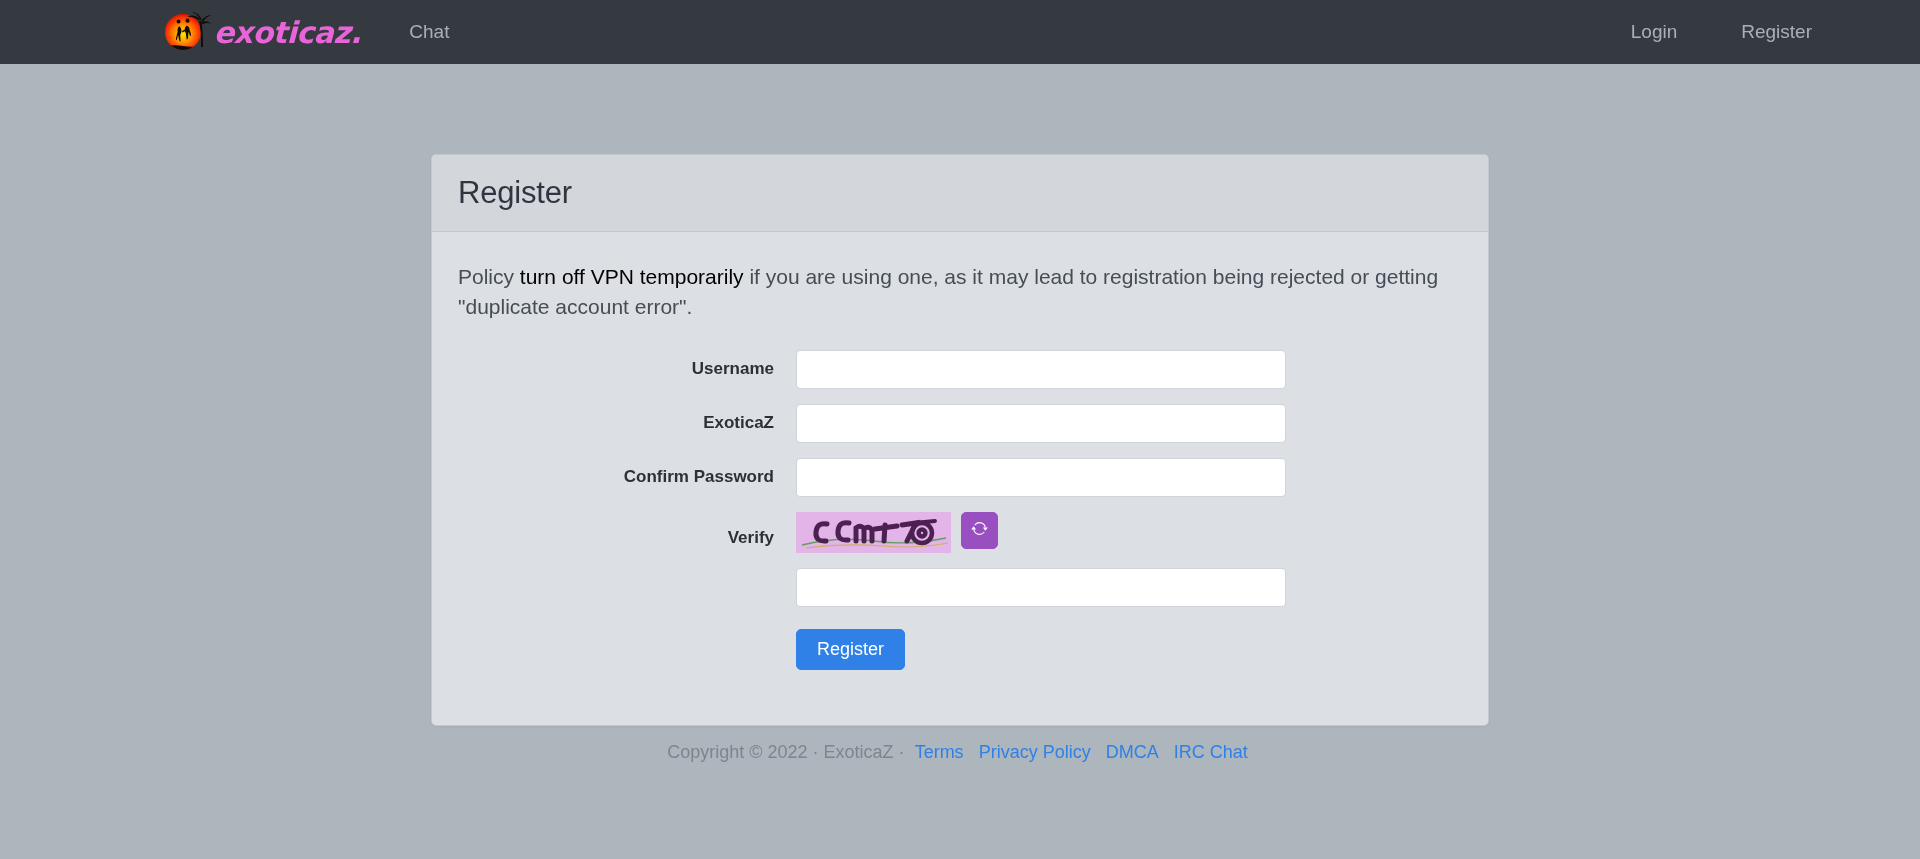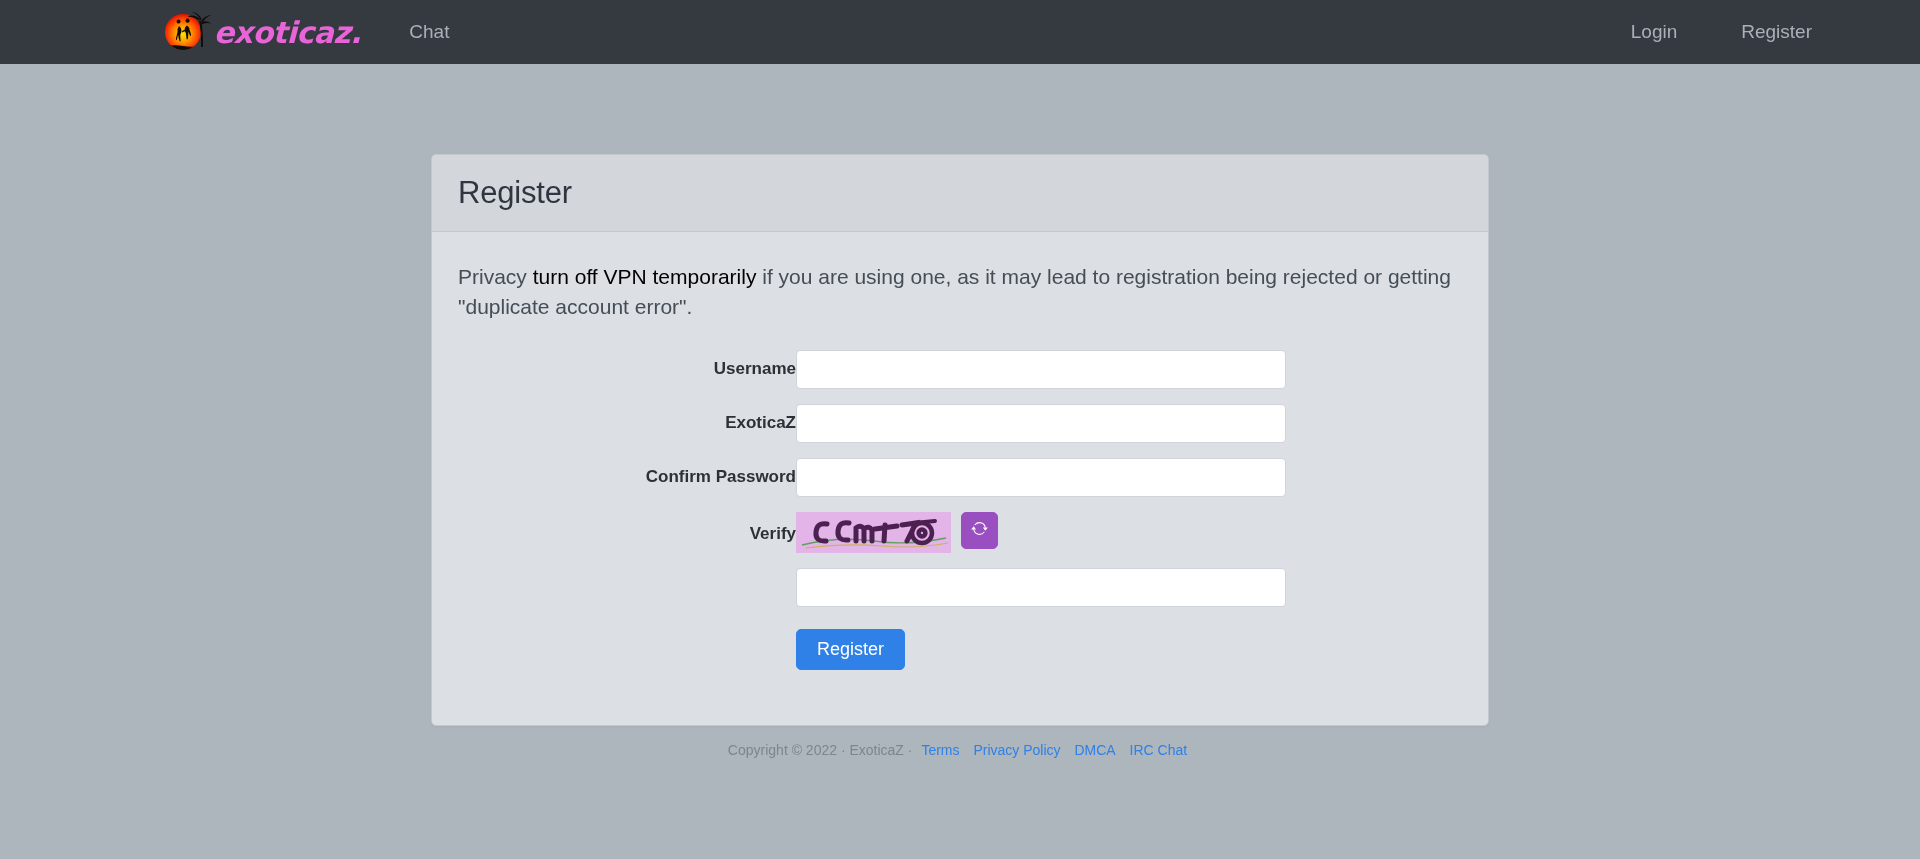--- a/index.html
+++ b/index.html
@@ -125,40 +125,41 @@
   
   .form-row {
     display: flex;
     align-items: center;
     margin-bottom: 15px;
   }
 
   .form-label {
     width: 338px;
     text-align: right;
+    padding-right: 22px;
     font-size: 17px;
     font-weight: 700;
     color: #2b3137;
     flex: none;
   }
 
   .form-control {
     width: 490px;
     height: 39px;
     background: #ffffff;
     border: 1px solid #ced4da;
     border-radius: 4px;
     padding: 6px 12px;
     font-size: 17px;
     color: #495057;
     outline: none;
   }
 
   
-  .captcha-row { align-items: flex-start; }
+  .captcha-row { align-items: center; }
   .captcha-row .form-label { padding-top: 12px; }
 
   .captcha-wrap {
     display: flex;
     align-items: flex-start;
     gap: 10px;
   }
 
   .captcha-img {
     width: 155px;
@@ -197,21 +198,21 @@
     cursor: pointer;
     font-family: "Liberation Sans", sans-serif;
   }
 
   .offset { margin-left: 338px; }
 
   
   .footer {
     text-align: center;
     padding-top: 16px;
-    font-size: 14px;
+    font-size: 18px;
     color: #7d858d;
   }
 
   .footer a {
     color: #2f80e7;
     text-decoration: none;
     margin: 0 5px;
     cursor: pointer;
   }
 </style>
@@ -271,21 +272,21 @@
 <main class="page">
   <div class="card">
 
     <div class="card-header">
       <h1>Register</h1>
     </div>
 
     <div class="card-body">
 
       <p class="notice">
-        <span>Privacy </span><a>turn off VPN temporarily</a><span> if you are using one, as it may lead to registration being rejected or getting "duplicate account error".</span>
+        <span>Policy </span><a>turn off VPN temporarily</a><span> if you are using one, as it may lead to registration being rejected or getting "duplicate account error".</span>
       </p>
 
       <form>
 
         <div class="form-row">
           <label class="form-label">Username</label>
           <input class="form-control" type="text" value="" placeholder="" style="">
         </div>
 
 

